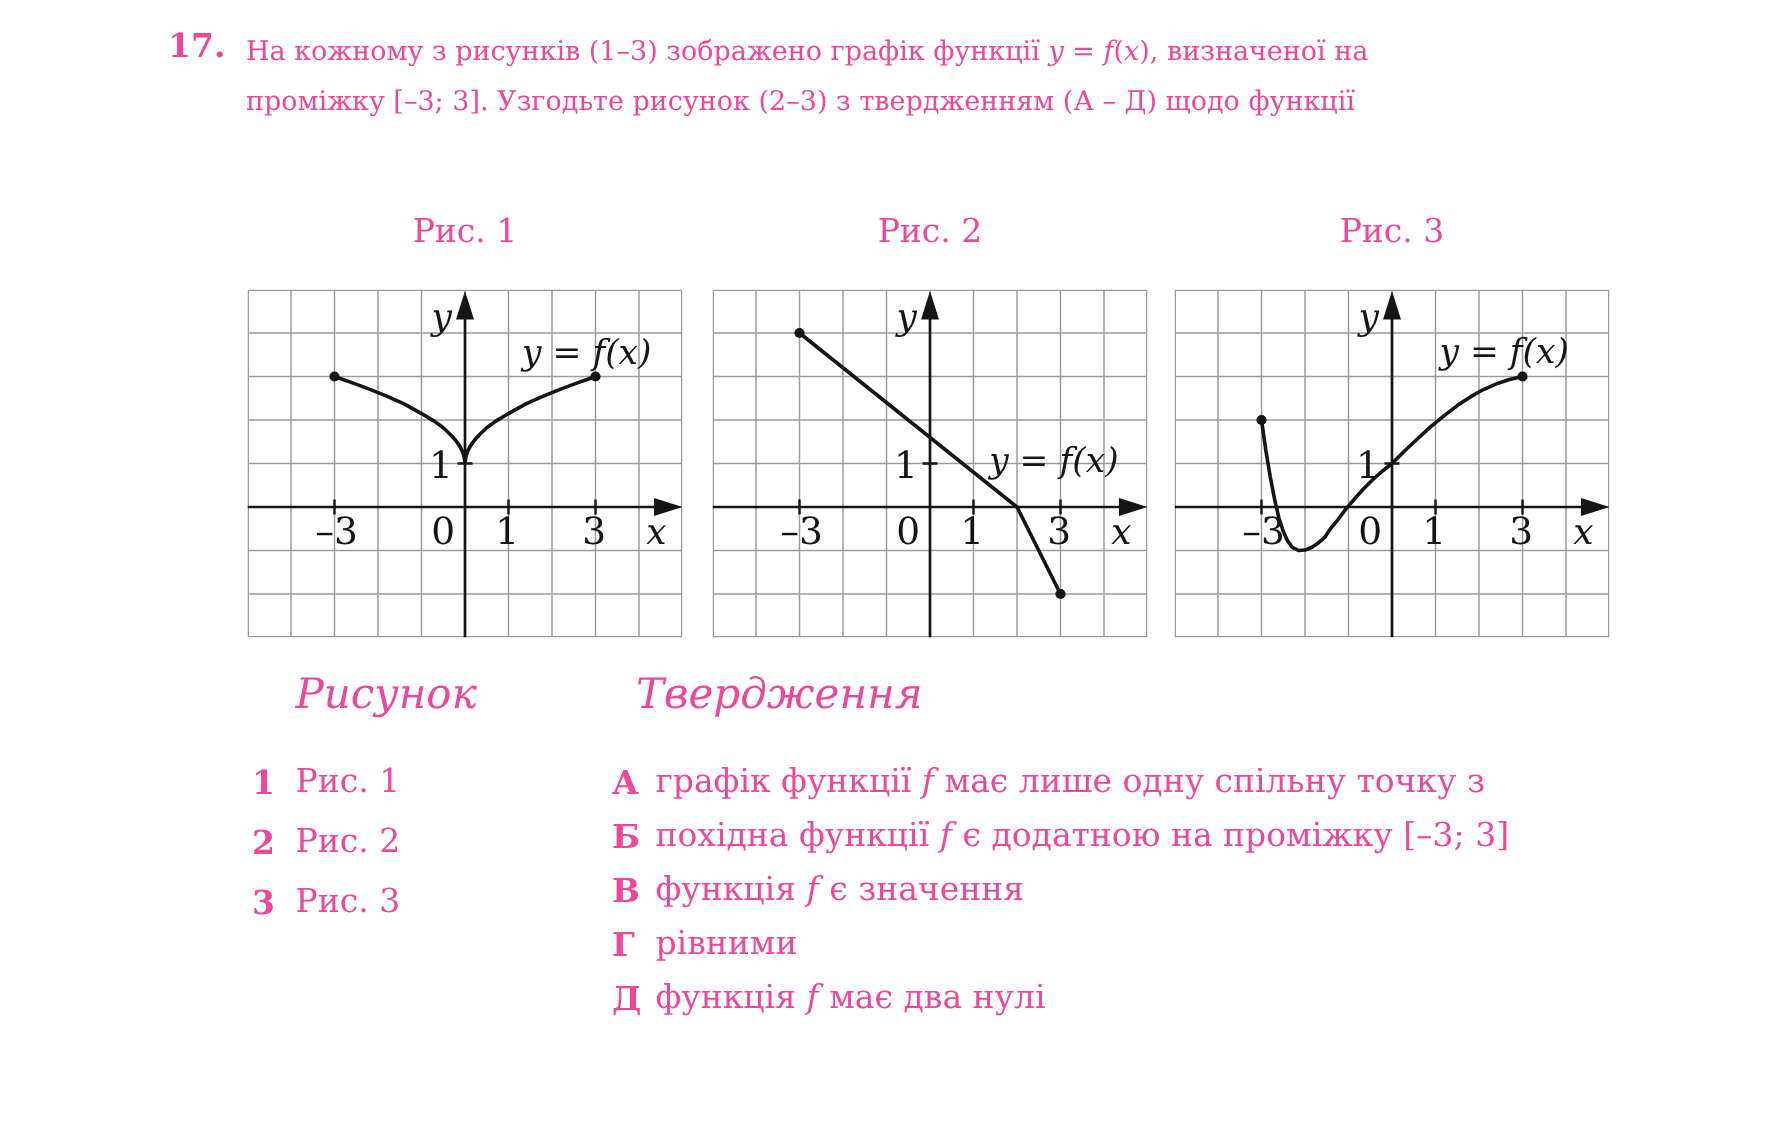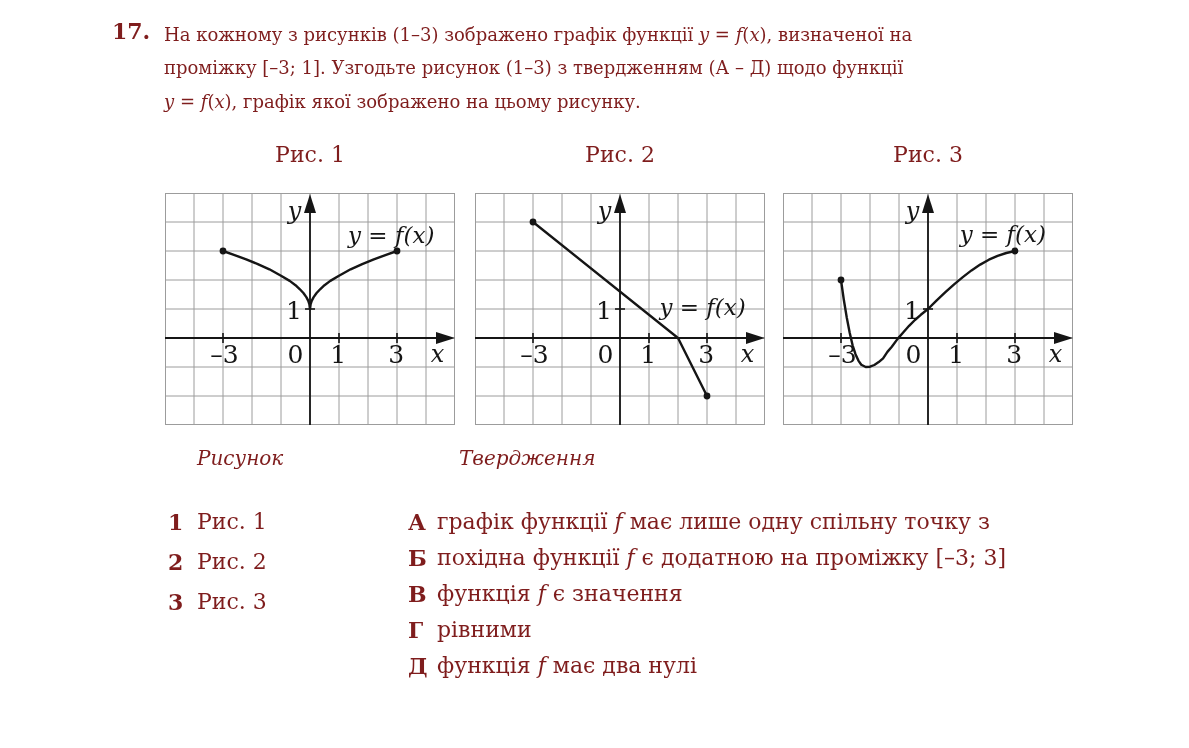--- a/index.html
+++ b/index.html
@@ -1,43 +1,42 @@
 <!DOCTYPE html>
 <html><head>
 <meta charset="utf-8">
 <style>
   html,body{margin:0;padding:0;background:#fff;}
   #page{position:relative;width:1189px;height:748px;background:#fff;overflow:hidden;
-        font-family:"DejaVu Serif", "Liberation Serif", serif;color:#7f1d1d;}
+        font-family:"DejaVu Serif", "Liberation Serif", serif;color:#ec4899;}
   .abs{position:absolute;}
   .qnum{left:112px;top:18px;font-size:22px;font-weight:bold;}
   .qtext{left:164px;top:18px;width:910px;font-size:18px;line-height:33.4px;}
   .it{font-style:italic;}
   .sup{font-size:0.62em;position:relative;top:-0.45em;}
   .ftitle{top:142px;width:290px;text-align:center;font-size:22px;}
   .fplot{top:193px;width:290px;height:232px;}
-  .colhead{top:446px;font-size:20px;font-style:italic;}
+  .colhead{top:446px;font-size:28px;font-style:italic;}
   #rows{left:168px;top:502px;font-size:22px;}
   .mrow{position:relative;padding-left:29px;line-height:40px;white-space:nowrap;}
   .mrow .num{position:absolute;left:0;top:0;font-weight:bold;}
   #stmts{left:408px;top:504px;width:740px;font-size:22px;}
   .stmt{position:relative;padding-left:29px;line-height:36px;}
   .stmt .letter{position:absolute;left:0;top:0;font-weight:bold;}
   .stmt div{white-space:nowrap;}
   svg text{font-family:"DejaVu Serif","Liberation Serif",serif;fill:#151515;}
 </style>
 </head>
 <body>
 
 <div id="page">
   <div class="abs qnum">17.</div>
   <div class="abs qtext">
     <div><span>На кожному з рисунків (1–3) зображено графік функції </span><span class="it">y</span><span> = </span><span class="it">f</span><span>(</span><span class="it">x</span><span>), визначеної на</span></div>
-    <div><span>проміжку [–3; 1]. Узгодьте рисунок (1–3) з твердженням (А – Д) щодо функції</span></div>
-    <div><span class="it">y</span><span> = </span><span class="it">f</span><span>(</span><span class="it">x</span><span>), графік якої зображено на цьому рисунку.</span></div>
+    <div><span>проміжку [–3; 3]. Узгодьте рисунок (2–3) з твердженням (А – Д) щодо функції</span></div>
   </div>
 
   <div class="abs ftitle" style="left:165px">Рис. 1</div>
   <div class="abs ftitle" style="left:475px">Рис. 2</div>
   <div class="abs ftitle" style="left:783px">Рис. 3</div>
 
   <div class="abs fplot" style="left:165px"><svg width="290" height="232" viewBox="0 0 290 232">
         <path d="M0.5 0V232M29 0V232M58 0V232M87 0V232M116 0V232M145 0V232M174 0V232M203 0V232M232 0V232M261 0V232M289.5 0V232M0 231.5H290M0 203H290M0 174H290M0 145H290M0 116H290M0 87H290M0 58H290M0 29H290M0 0.5H290" fill="none" stroke="#9c9c9c" stroke-width="1"></path>
         <line x1="0" y1="145" x2="276" y2="145" stroke="#151515" stroke-width="1.8"></line>
         <polygon points="290,145 271,139 271,151" fill="#151515"></polygon>
@@ -98,21 +97,21 @@
         <text x="272.6" y="169.4" text-anchor="middle" font-size="24" font-style="italic">x</text>
         <text x="136.3" y="26.1" text-anchor="end" font-size="24" font-style="italic">y</text>
         <text x="136.9" y="125.9" text-anchor="end" font-size="25">1</text>
         <text x="219.8" y="49.3" text-anchor="middle" font-size="23" font-style="italic">y = f(x)</text>
         <polyline points="58,87 60.9,107.3 63.8,124.7 66.7,139.8 69.6,152.3 72.5,161.2 75.4,167.6 78.3,171.7 82.7,174 87,173.7 91.3,172 95.7,169.1 100.1,165.3 104.4,158.9 108.8,153.7 114.6,145.9 120.4,139.2 126.1,132.8 131.9,127 137.8,121.8 145,116 153.7,107.3 162.4,99.2 171.1,91.3 179.8,84.1 188.5,77.4 197.2,71.6 205.9,66.7 214.6,62.9 223.3,60 232,58" fill="none" stroke="#151515" stroke-width="2.4" stroke-linejoin="round" stroke-linecap="round"></polyline>
         <circle cx="58" cy="87" r="3.4" fill="#151515"></circle>
         <circle cx="232" cy="58" r="3.4" fill="#151515"></circle>
       </svg></div>
 
   <div class="abs colhead" style="left:197px">Рисунок</div>
-  <div class="abs colhead" style="left:459px">Твердження</div>
+  <div class="abs colhead" style="left:424px">Твердження</div>
 
   <div class="abs" id="rows">
       <div class="mrow"><span class="num">1</span><span>Рис. 1</span></div>
       <div class="mrow"><span class="num">2</span><span>Рис. 2</span></div>
       <div class="mrow"><span class="num">3</span><span>Рис. 3</span></div>
     </div>
   <div class="abs" id="stmts">
       <div class="stmt">
         <span class="letter">А</span>
         <div><span>графік функції </span><span class="it">f</span><span> має лише одну спільну точку з</span></div>

